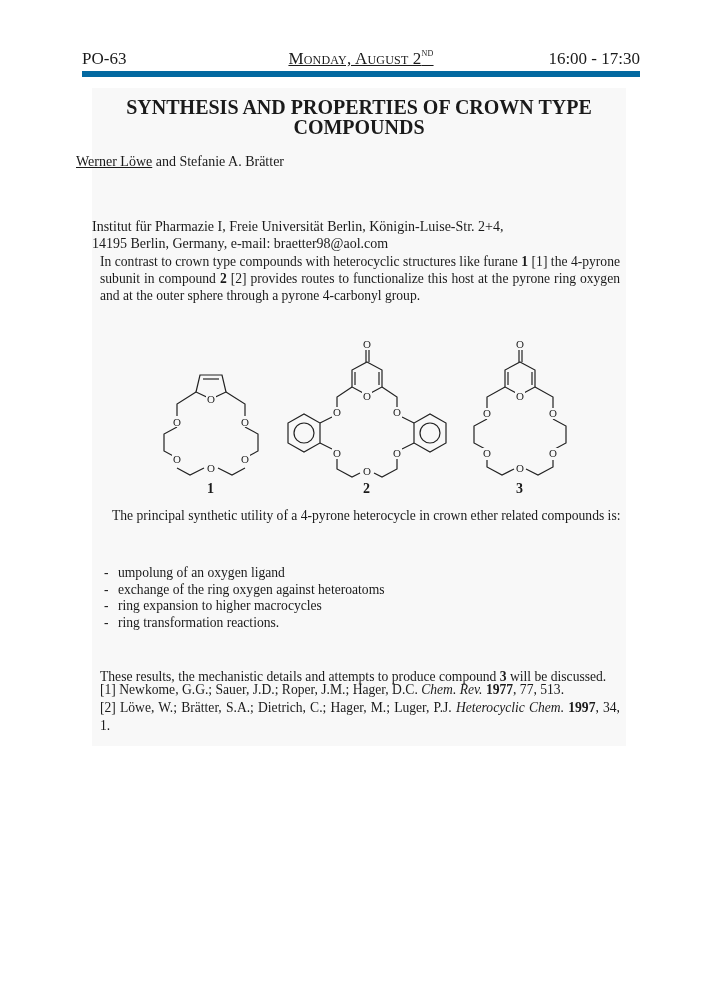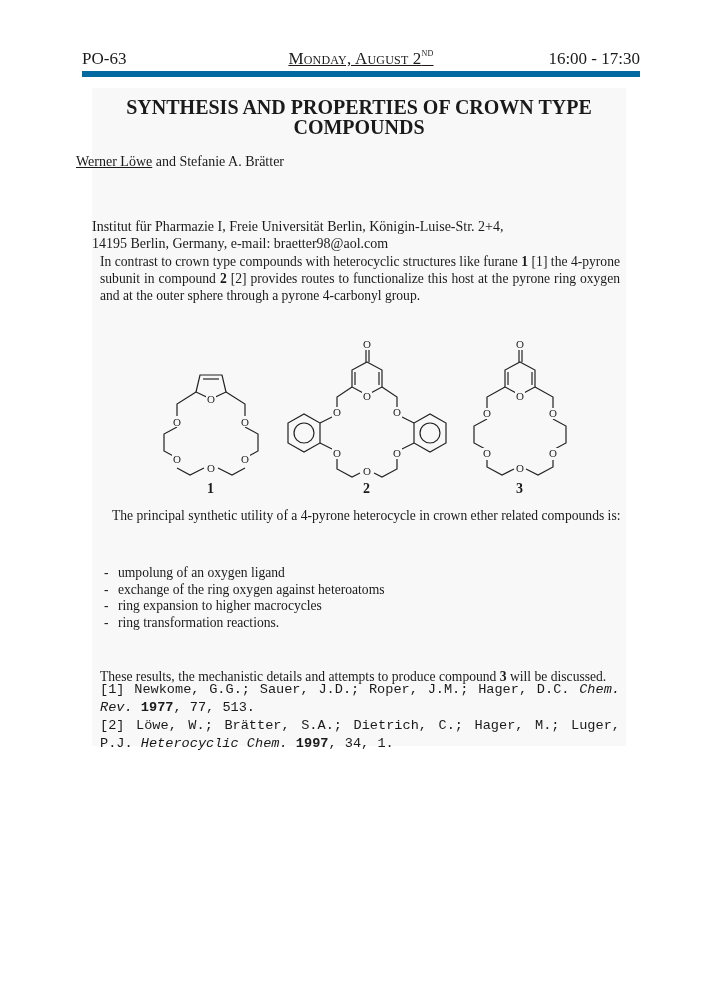--- a/index.html
+++ b/index.html
@@ -21,21 +21,21 @@
   .authors .presenter { text-decoration: underline; }
   .affil { position: absolute; left: 92px; top: 187px; width: 534px; text-align: left; font-size: 14px; line-height: 17px; margin-top: 31px; }
 
   .para { position: absolute; left: 100px; width: 520px; font-size: 13.6px; line-height: 17px; text-align: justify; }
   .p1 { top: 253px; }
   .p2 { top: 507px; margin-left: 12px; }
   .list { position: absolute; left: 104px; top: 565px; font-size: 13.6px; line-height: 16.5px; }
   .list .item span.dash { display: inline-block; width: 14px; }
   .p3 { top: 631px; margin-top: 37px; }
 
-  .refs { position: absolute; left: 100px; top: 681px; width: 520px; font-size: 13.6px; line-height: 18px; text-align: justify; font-family: Liberation Mono, monospace; }
+  .refs { position: absolute; left: 100px; top: 681px; width: 520px; font-size: 13.6px; line-height: 18px; text-align: justify; }
 
   .structures { position: absolute; left: 92px; top: 335px; width: 534px; height: 175px; }
   .structures svg { position: absolute; left: 0; top: 0; }
   .mol-label { position: absolute; top: 146px; font-weight: bold; font-size: 14px; }
   b { font-weight: bold; }
   i { font-style: italic; }
 </style>
 </head>
 <body>
 

